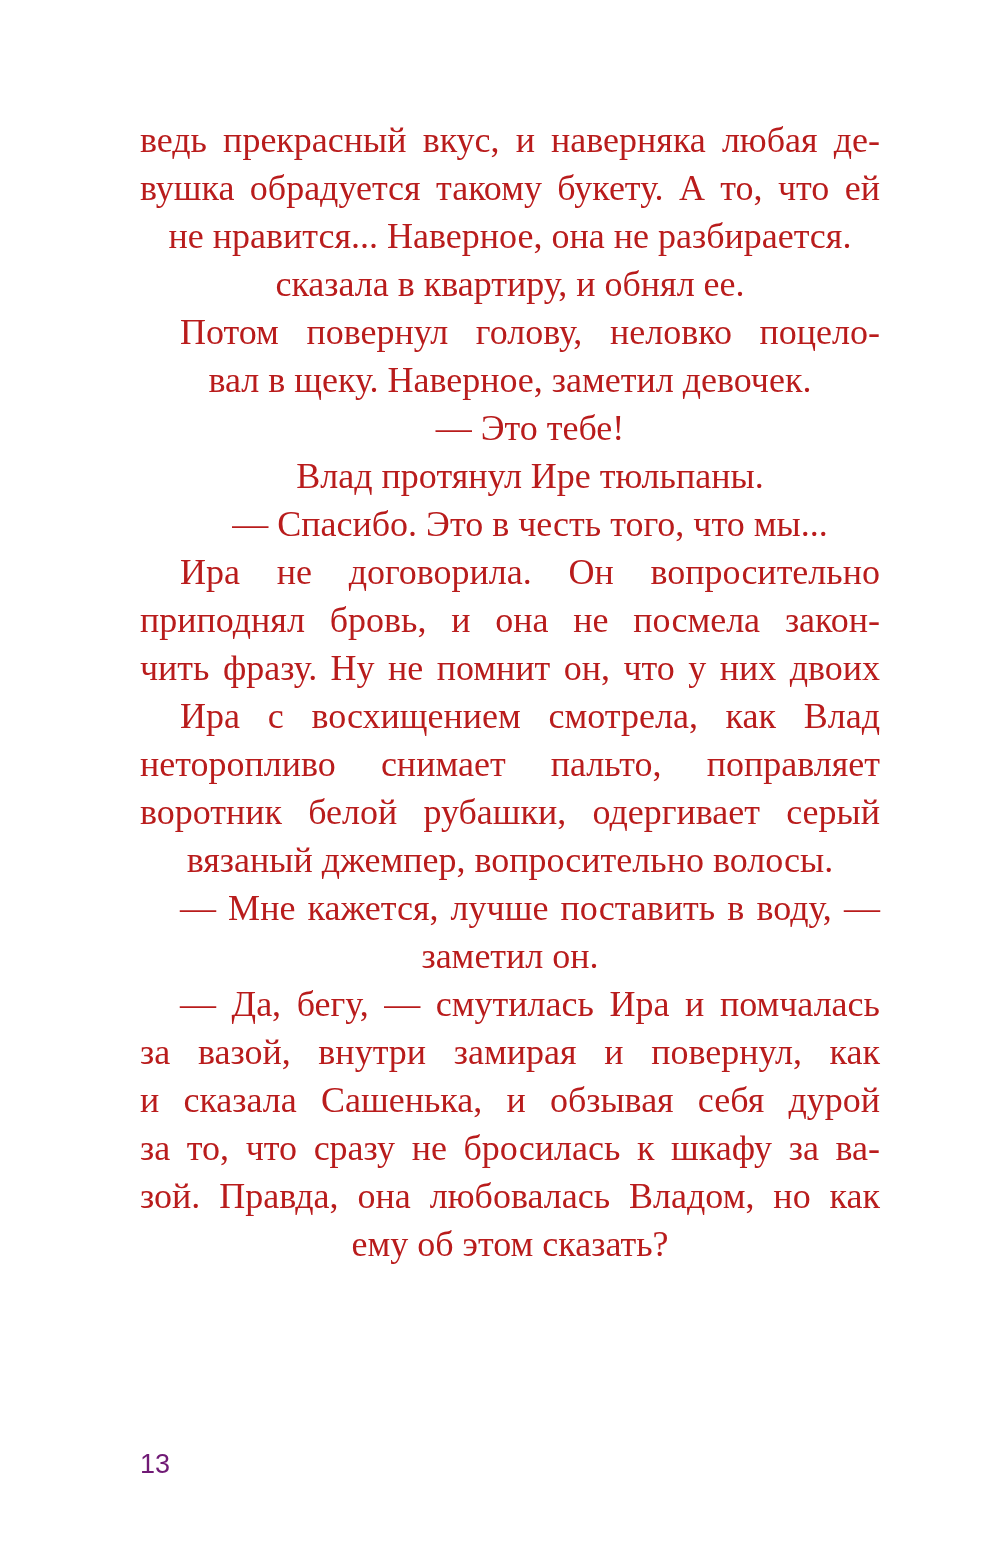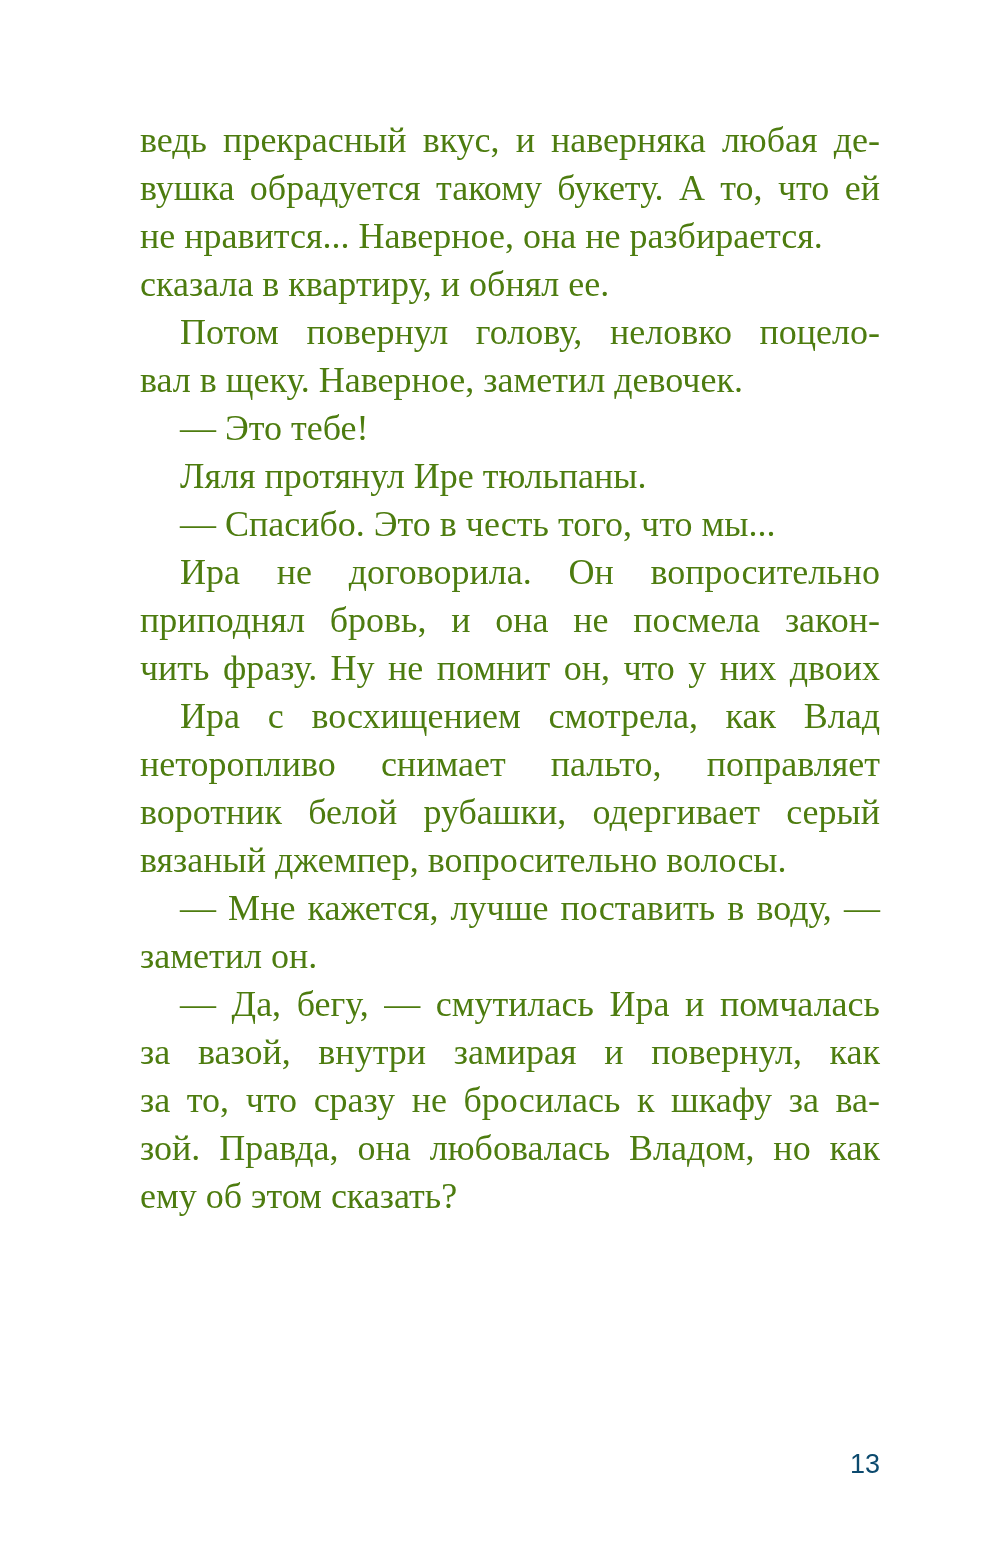--- a/index.html
+++ b/index.html
@@ -19,48 +19,48 @@
     background: #ffffff;
   }
   .text-block {
     position: absolute;
     left: 140px;
     top: 116px;
     width: 740px;
     font-family: "Liberation Serif", "DejaVu Serif", serif;
     font-size: 36px;
     line-height: 48px;
-    color: #4d7c0f;
+    color: #b91c1c;
   }
   .paragraph {
     margin: 0;
     padding: 0;
   }
   .line {
     display: block;
     height: 48px;
-    text-align: left;
+    text-align: center;
   }
   .line.j {
     text-align: justify;
     text-align-last: justify;
   }
   .line.indent {
     text-indent: 40px;
   }
   .folio {
     position: absolute;
     top: 1448px;
     left: 140px;
     width: 740px;
-    text-align: right;
+    text-align: left;
     font-family: "Liberation Sans", "DejaVu Sans", sans-serif;
     font-size: 27px;
     line-height: 32px;
-    color: #0c4a6e;
+    color: #701a75;
   }
 </style>
 </head>
 <body>
 
 <div class="book-page">
   <div class="text-block">
       <div class="paragraph">
         <div class="line j">ведь прекрасный вкус, и наверняка любая де-</div>
         <div class="line j">вушка обрадуется такому букету. А то, что ей</div>
@@ -70,21 +70,21 @@
         <div class="line">сказала в квартиру, и обнял ее.</div>
       </div>
       <div class="paragraph">
         <div class="line j indent">Потом повернул голову, неловко поцело-</div>
         <div class="line">вал в щеку. Наверное, заметил девочек.</div>
       </div>
       <div class="paragraph">
         <div class="line indent">— Это тебе!</div>
       </div>
       <div class="paragraph">
-        <div class="line indent">Ляля протянул Ире тюльпаны.</div>
+        <div class="line indent">Влад протянул Ире тюльпаны.</div>
       </div>
       <div class="paragraph">
         <div class="line indent">— Спасибо. Это в честь того, что мы...</div>
       </div>
       <div class="paragraph">
         <div class="line j indent">Ира не договорила. Он вопросительно</div>
         <div class="line j">приподнял бровь, и она не посмела закон-</div>
         <div class="line j">чить фразу. Ну не помнит он, что у них двоих</div>
       </div>
       <div class="paragraph">
@@ -93,19 +93,20 @@
         <div class="line j">воротник белой рубашки, одергивает серый</div>
         <div class="line">вязаный джемпер, вопросительно волосы.</div>
       </div>
       <div class="paragraph">
         <div class="line j indent">— Мне кажется, лучше поставить в воду, —</div>
         <div class="line">заметил он.</div>
       </div>
       <div class="paragraph">
         <div class="line j indent">— Да, бегу, — смутилась Ира и помчалась</div>
         <div class="line j">за вазой, внутри замирая и повернул, как</div>
+        <div class="line j">и сказала Сашенька, и обзывая себя дурой</div>
         <div class="line j">за то, что сразу не бросилась к шкафу за ва-</div>
         <div class="line j">зой. Правда, она любовалась Владом, но как</div>
         <div class="line">ему об этом сказать?</div>
       </div>
     </div>
   <div class="folio">13</div>
 </div>
 
 </body></html>

